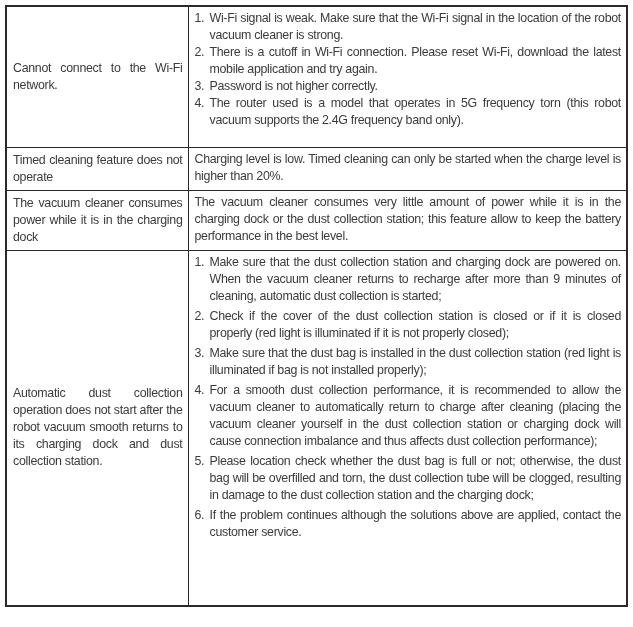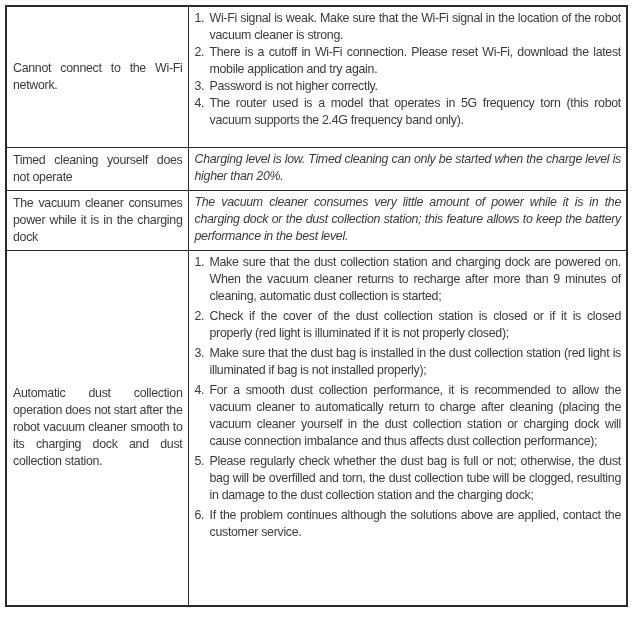--- a/index.html
+++ b/index.html
@@ -38,21 +38,21 @@
   }
   .problem-text {
     text-align: justify;
   }
   td.solution-cell {
     padding: 3px 5px 3px 6px;
   }
   .sol-item { display: flex; }
   .sol-num  { flex: 0 0 15px; }
   .sol-text { flex: 1; display: block; text-align: justify; }
-  .sol-para { text-align: justify; font-style: italic; }
+  .sol-para { text-align: justify; }
   tr.row-1 { height: 141px; }
   tr.row-2 { height: 43px; }
   tr.row-3 { height: 60px; }
   tr.row-4 { height: 356px; }
   tr.row-4 .sol-item { margin-bottom: 3px; }
   tr.row-4 .sol-item:last-child { margin-bottom: 0; }
 </style>
 </head>
 <body>
 
@@ -81,58 +81,58 @@
               <span class="sol-text">Password is not higher correctly.</span>
             </div>
             <div class="sol-item">
               <span class="sol-num">4.</span>
               <span class="sol-text">The router used is a model that operates in 5G frequency torn (this robot vacuum supports the 2.4G frequency band only).</span>
             </div>
           </td>
         </tr>
         <tr class="row-2">
           <td class="problem-cell">
-            <div class="problem-text">Timed cleaning yourself does not operate</div>
+            <div class="problem-text">Timed cleaning feature does not operate</div>
           </td>
           <td class="solution-cell">
             <div class="sol-para">Charging level is low. Timed cleaning can only be started when the charge level is higher than 20%.</div>
           </td>
         </tr>
         <tr class="row-3">
           <td class="problem-cell">
             <div class="problem-text">The vacuum cleaner consumes power while it is in the charging dock</div>
           </td>
           <td class="solution-cell">
-            <div class="sol-para">The vacuum cleaner consumes very little amount of power while it is in the charging dock or the dust collection station; this feature allows to keep the battery performance in the best level.</div>
+            <div class="sol-para">The vacuum cleaner consumes very little amount of power while it is in the charging dock or the dust collection station; this feature allow to keep the battery performance in the best level.</div>
           </td>
         </tr>
         <tr class="row-4">
           <td class="problem-cell">
-            <div class="problem-text">Automatic dust collection operation does not start after the robot vacuum cleaner smooth to its charging dock and dust collection station.</div>
+            <div class="problem-text">Automatic dust collection operation does not start after the robot vacuum smooth returns to its charging dock and dust collection station.</div>
           </td>
           <td class="solution-cell">
             <div class="sol-item">
               <span class="sol-num">1.</span>
               <span class="sol-text">Make sure that the dust collection station and charging dock are powered on. When the vacuum cleaner returns to recharge after more than 9 minutes of cleaning, automatic dust collection is started;</span>
             </div>
             <div class="sol-item">
               <span class="sol-num">2.</span>
               <span class="sol-text">Check if the cover of the dust collection station is closed or if it is closed properly (red light is illuminated if it is not properly closed);</span>
             </div>
             <div class="sol-item">
               <span class="sol-num">3.</span>
               <span class="sol-text">Make sure that the dust bag is installed in the dust collection station (red light is illuminated if bag is not installed properly);</span>
             </div>
             <div class="sol-item">
               <span class="sol-num">4.</span>
               <span class="sol-text">For a smooth dust collection performance, it is recommended to allow the vacuum cleaner to automatically return to charge after cleaning (placing the vacuum cleaner yourself in the dust collection station or charging dock will cause connection imbalance and thus affects dust collection performance);</span>
             </div>
             <div class="sol-item">
               <span class="sol-num">5.</span>
-              <span class="sol-text">Please regularly check whether the dust bag is full or not; otherwise, the dust bag will be overfilled and torn, the dust collection tube will be clogged, resulting in damage to the dust collection station and the charging dock;</span>
+              <span class="sol-text">Please location check whether the dust bag is full or not; otherwise, the dust bag will be overfilled and torn, the dust collection tube will be clogged, resulting in damage to the dust collection station and the charging dock;</span>
             </div>
             <div class="sol-item">
               <span class="sol-num">6.</span>
               <span class="sol-text">If the problem continues although the solutions above are applied, contact the customer service.</span>
             </div>
           </td>
         </tr>
       </tbody>
   </table>
 </div>

